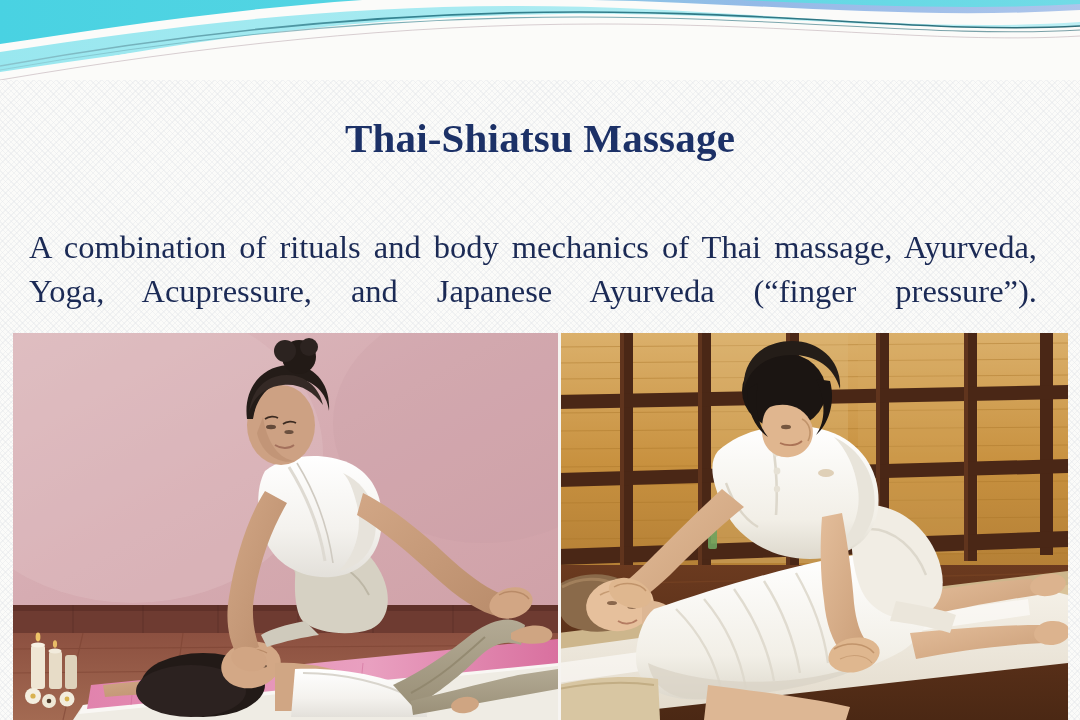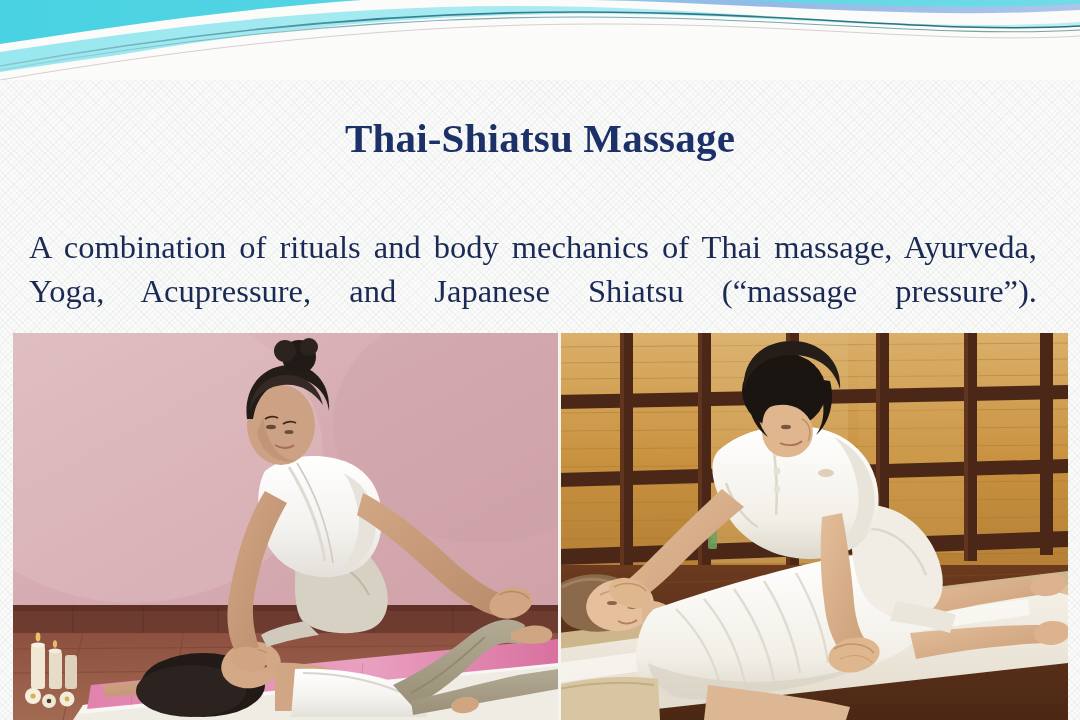--- a/index.html
+++ b/index.html
@@ -159,21 +159,21 @@
 
       <path d="M0,66 C190,32 380,12 580,12 C790,12 940,34 1080,26" fill="none" stroke="url(#gradTealLine)" stroke-width="1.6"></path>
       <path d="M0,70 C190,37 380,17 580,17 C790,17 940,38 1080,30" fill="none" stroke="url(#gradTealLine)" stroke-width="1.1" opacity="0.65"></path>
 
       <path d="M0,80 C200,46 400,24 600,24 C800,24 950,44 1080,36" fill="none" stroke="#b9a8ae" stroke-width="1" opacity="0.55"></path>
     </svg>
   </div>
 
   <h1 class="slide-title">Thai-Shiatsu Massage</h1>
 
-  <p class="slide-body">A combination of rituals and body mechanics of Thai massage, Ayurveda, Yoga, Acupressure, and Japanese Shiatsu (“massage pressure”).</p>
+  <p class="slide-body">A combination of rituals and body mechanics of Thai massage, Ayurveda, Yoga, Acupressure, and Japanese Ayurveda (“finger pressure”).</p>
 
   <div class="photo-strip">
 
     <div class="photo photo-left">
       <svg class="photo-canvas" viewBox="0 0 545 387" preserveAspectRatio="none" xmlns="http://www.w3.org/2000/svg">
         <defs>
           <linearGradient id="pinkWall" x1="0" y1="0" x2="1" y2="1">
             <stop offset="0%" stop-color="#ddbbbf"></stop>
             <stop offset="45%" stop-color="#d6acb2"></stop>
             <stop offset="100%" stop-color="#cfa0a7"></stop>

